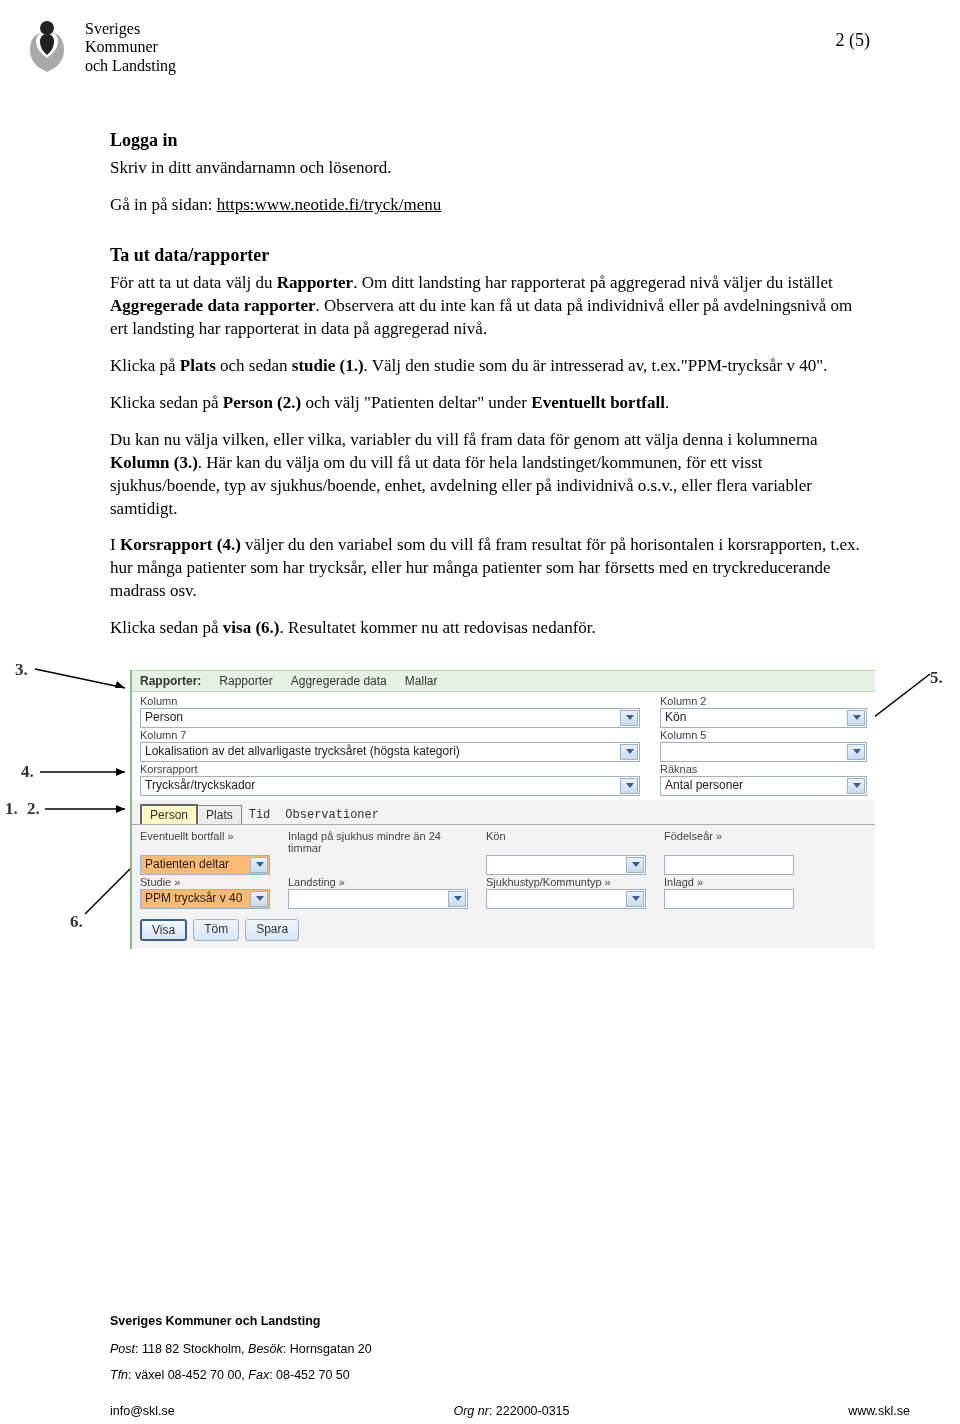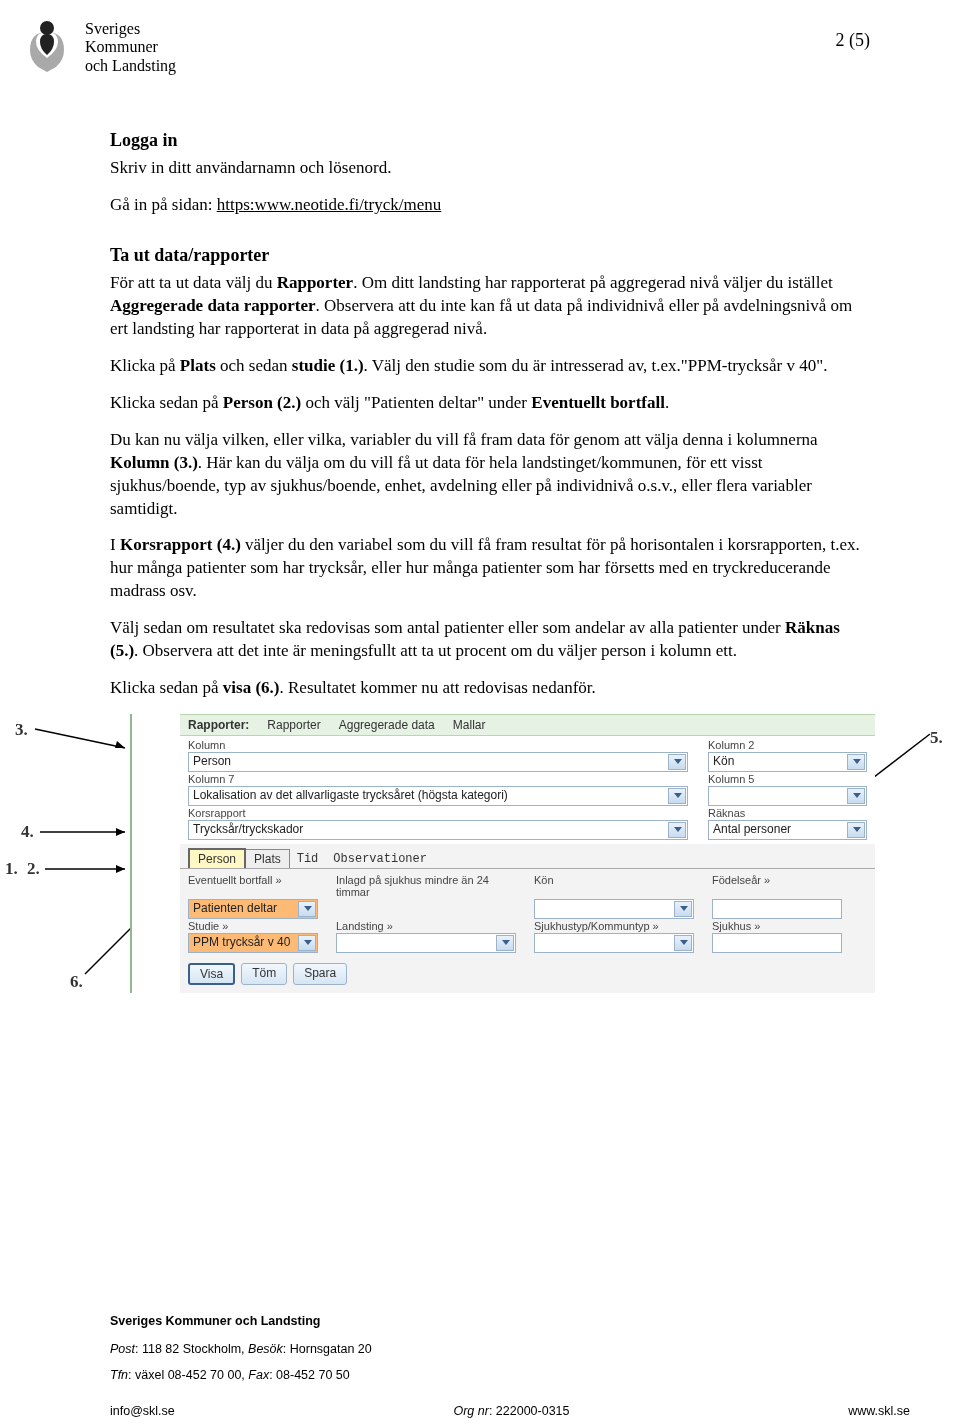--- a/index.html
+++ b/index.html
@@ -50,25 +50,24 @@
   }
   .callout {
     position: absolute;
     font-family: "Times New Roman", serif;
     font-size: 17px;
     font-weight: bold;
   }
   .panel {
     position: absolute;
     left: 115px;
-    top: 0;
+    top: 16px;
     width: 745px;
     border-left: 2px solid #8fb88f;
     background: #fff;
-    padding-left: 48px;
   }
   .topbar {
     display: flex;
     gap: 18px;
     align-items: center;
     background: #e6f2e4;
     border-top: 1px solid #b8d6b0;
     border-bottom: 1px solid #b8d6b0;
     padding: 3px 8px;
   }
@@ -217,21 +216,20 @@
       <span>Gå in på sidan: </span><a class="url">https:www.neotide.fi/tryck/menu</a>
     </p>
 
     <div class="section2">
       <h2>Ta ut data/rapporter</h2>
       <p>För att ta ut data välj du <b>Rapporter</b>. Om ditt landsting har rapporterat på aggregerad nivå väljer du istället <b>Aggregerade data rapporter</b>. Observera att du inte kan få ut data på individnivå eller på avdelningsnivå om ert landsting har rapporterat in data på aggregerad nivå.</p>
       <p>Klicka på <b>Plats</b> och sedan <b>studie</b> <b>(1.)</b>. Välj den studie som du är intresserad av, t.ex."PPM-trycksår v 40".</p>
       <p>Klicka sedan på <b>Person (2.)</b> och välj "Patienten deltar" under <b>Eventuellt bortfall</b>.</p>
       <p>Du kan nu välja vilken, eller vilka, variabler du vill få fram data för genom att välja denna i kolumnerna <b>Kolumn (3.)</b>. Här kan du välja om du vill få ut data för hela landstinget/kommunen, för ett visst sjukhus/boende, typ av sjukhus/boende, enhet, avdelning eller på individnivå o.s.v., eller flera variabler samtidigt.</p>
       <p>I <b>Korsrapport (4.)</b> väljer du den variabel som du vill få fram resultat för på horisontalen i korsrapporten, t.ex. hur många patienter som har trycksår, eller hur många patienter som har försetts med en tryckreducerande madrass osv.</p>
-      <p>Välj sedan om resultatet ska redovisas som antal patienter eller som andelar av alla patienter under <b>Räknas (5.)</b>. Observera att det inte är meningsfullt att ta ut procent om du väljer person i kolumn ett.</p>
       <p>Klicka sedan på <b>visa</b> <b>(6.)</b>. Resultatet kommer nu att redovisas nedanför.</p>
     </div>
 
     <div class="shot-wrap">
 
       <div class="callout" style="left:0;top:6px;">3.</div>
       <div class="callout" style="left:6px;top:108px;">4.</div>
       <div class="callout" style="left:-10px;top:145px;">1.</div>
       <div class="callout" style="left:12px;top:145px;">2.</div>
       <div class="callout" style="left:55px;top:258px;">6.</div>
@@ -297,21 +295,21 @@
           <div class="lbl">Födelseår »</div>
 
           <div class="sel-wrap sel-yellow"><span>Patienten deltar</span><span class="chev"></span></div>
           <div></div>
           <div class="sel-wrap"><span></span><span class="chev"></span></div>
           <div class="txt-in"></div>
 
           <div class="lbl">Studie »</div>
           <div class="lbl">Landsting »</div>
           <div class="lbl">Sjukhustyp/Kommuntyp »</div>
-          <div class="lbl">Sjukhus »</div>
+          <div class="lbl">Inlagd »</div>
 
           <div class="sel-wrap sel-yellow"><span>PPM trycksår v 40</span><span class="chev"></span></div>
           <div class="sel-wrap"><span></span><span class="chev"></span></div>
           <div class="sel-wrap"><span></span><span class="chev"></span></div>
           <div class="txt-in"></div>
         </div>
 
         <div class="btnrow">
           <div class="btn">Visa</div>
           <div class="btn soft">Töm</div>

